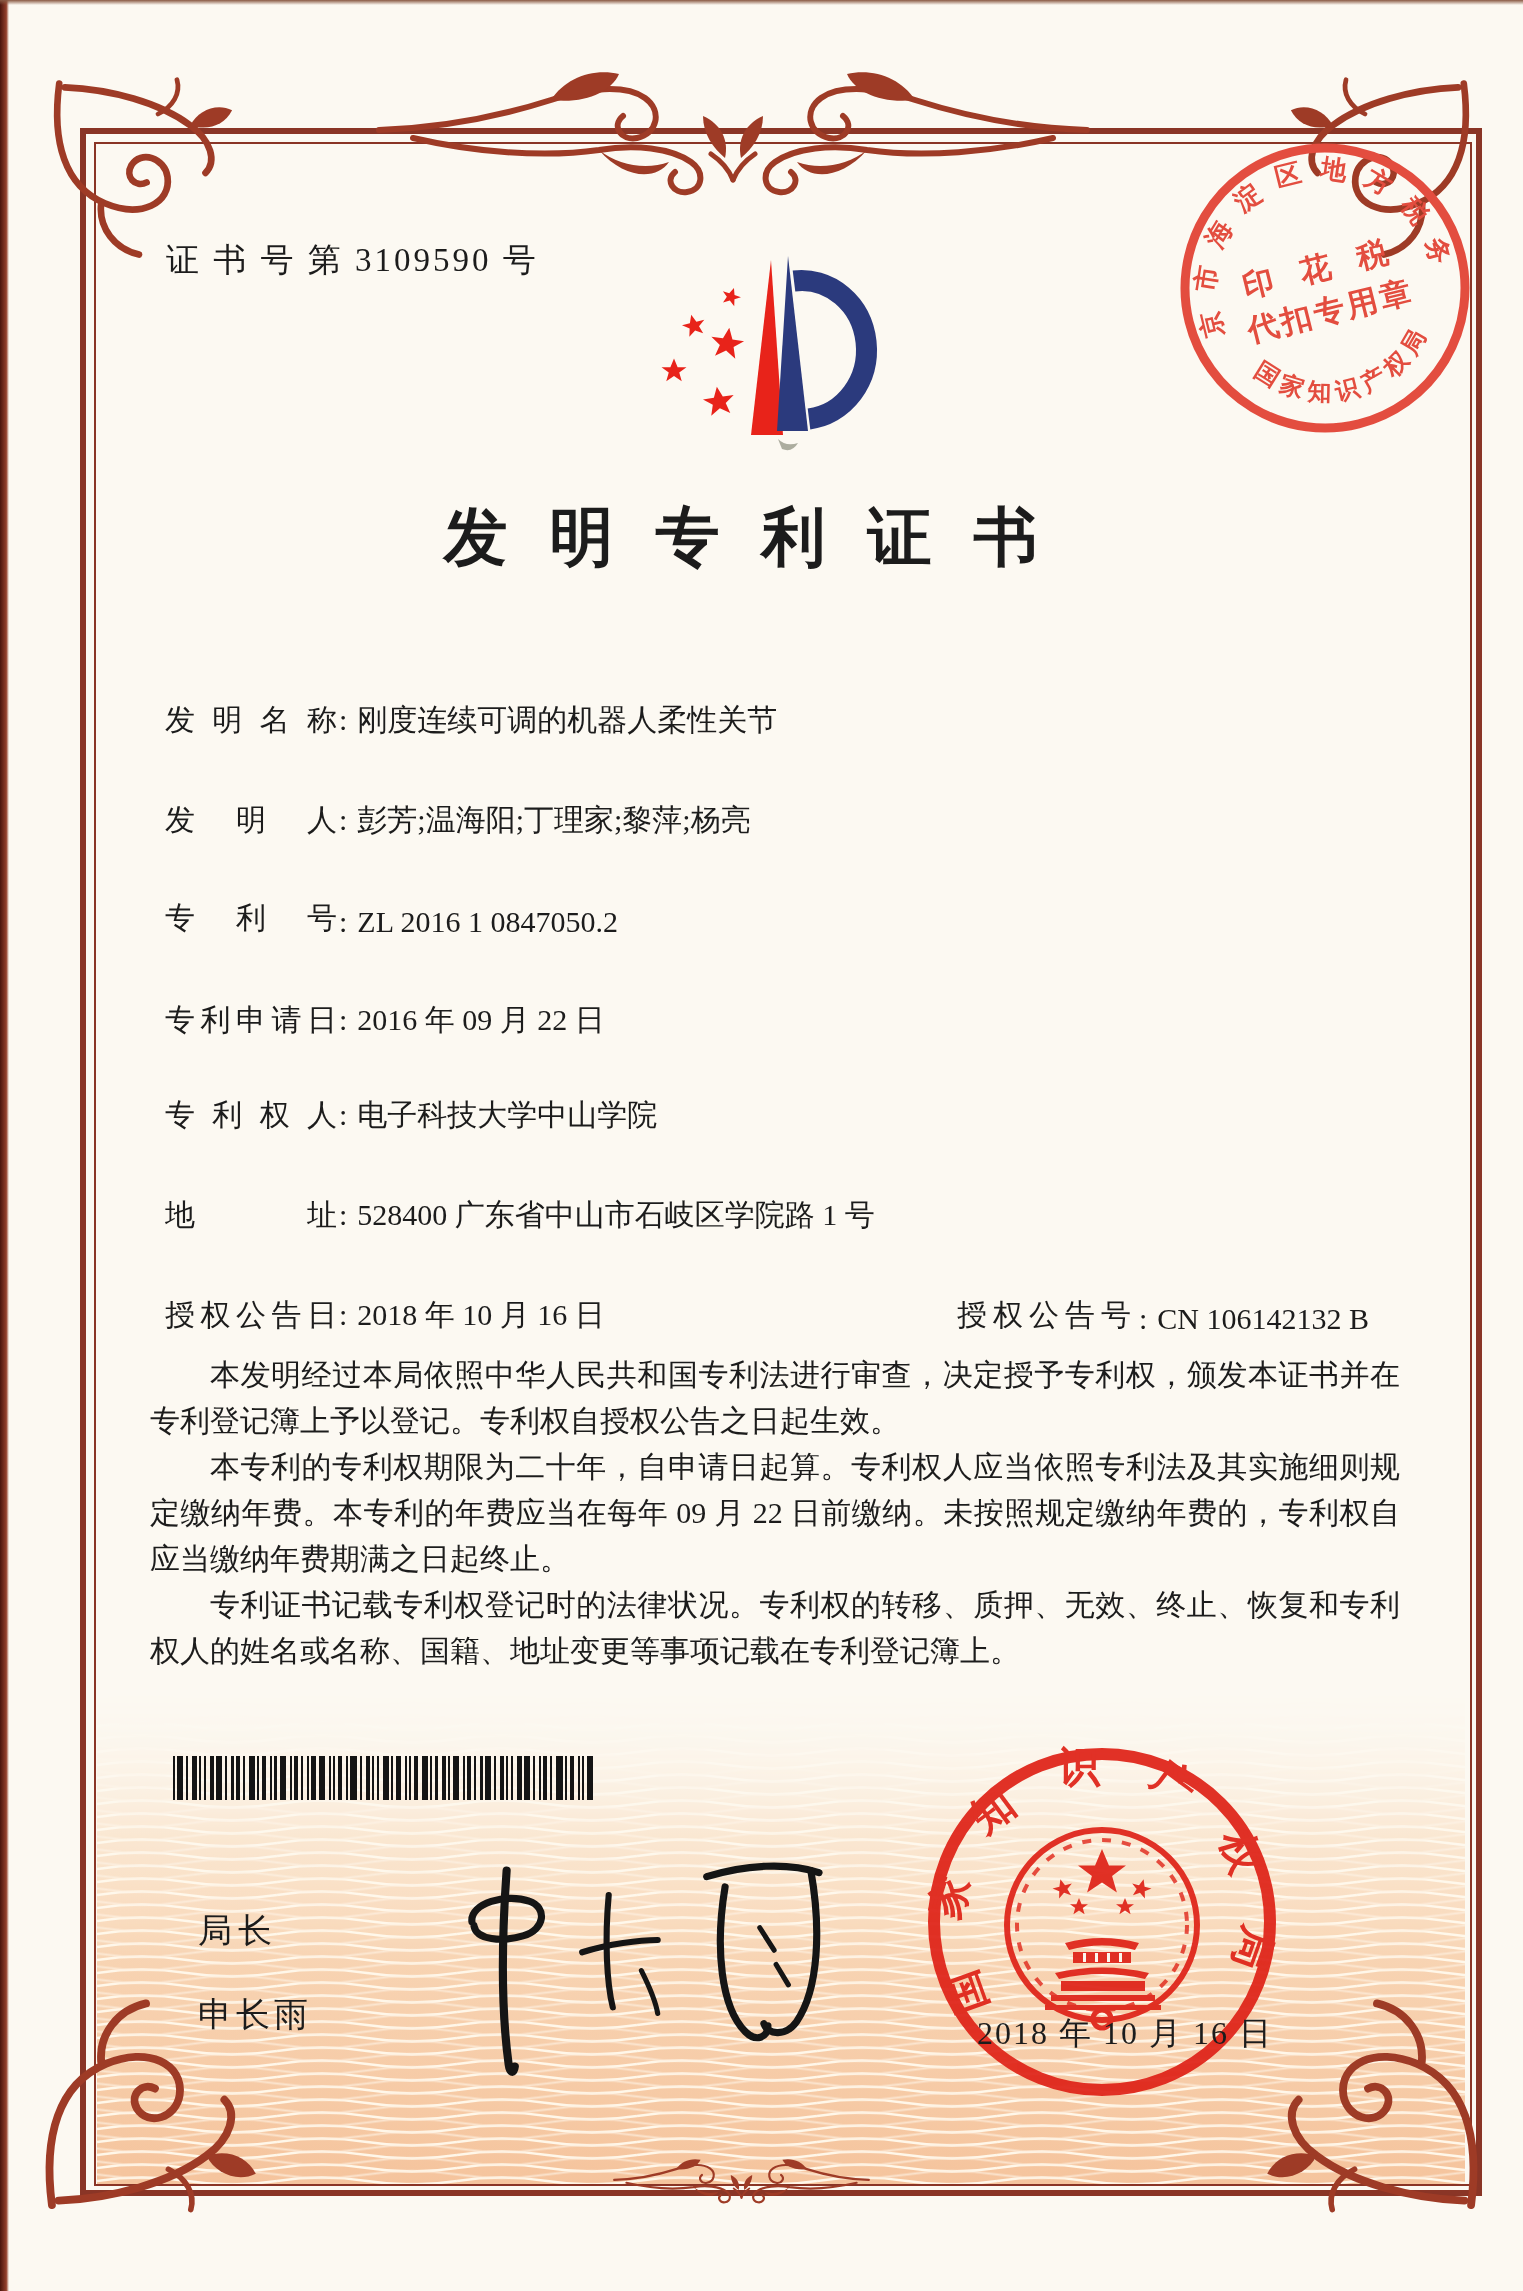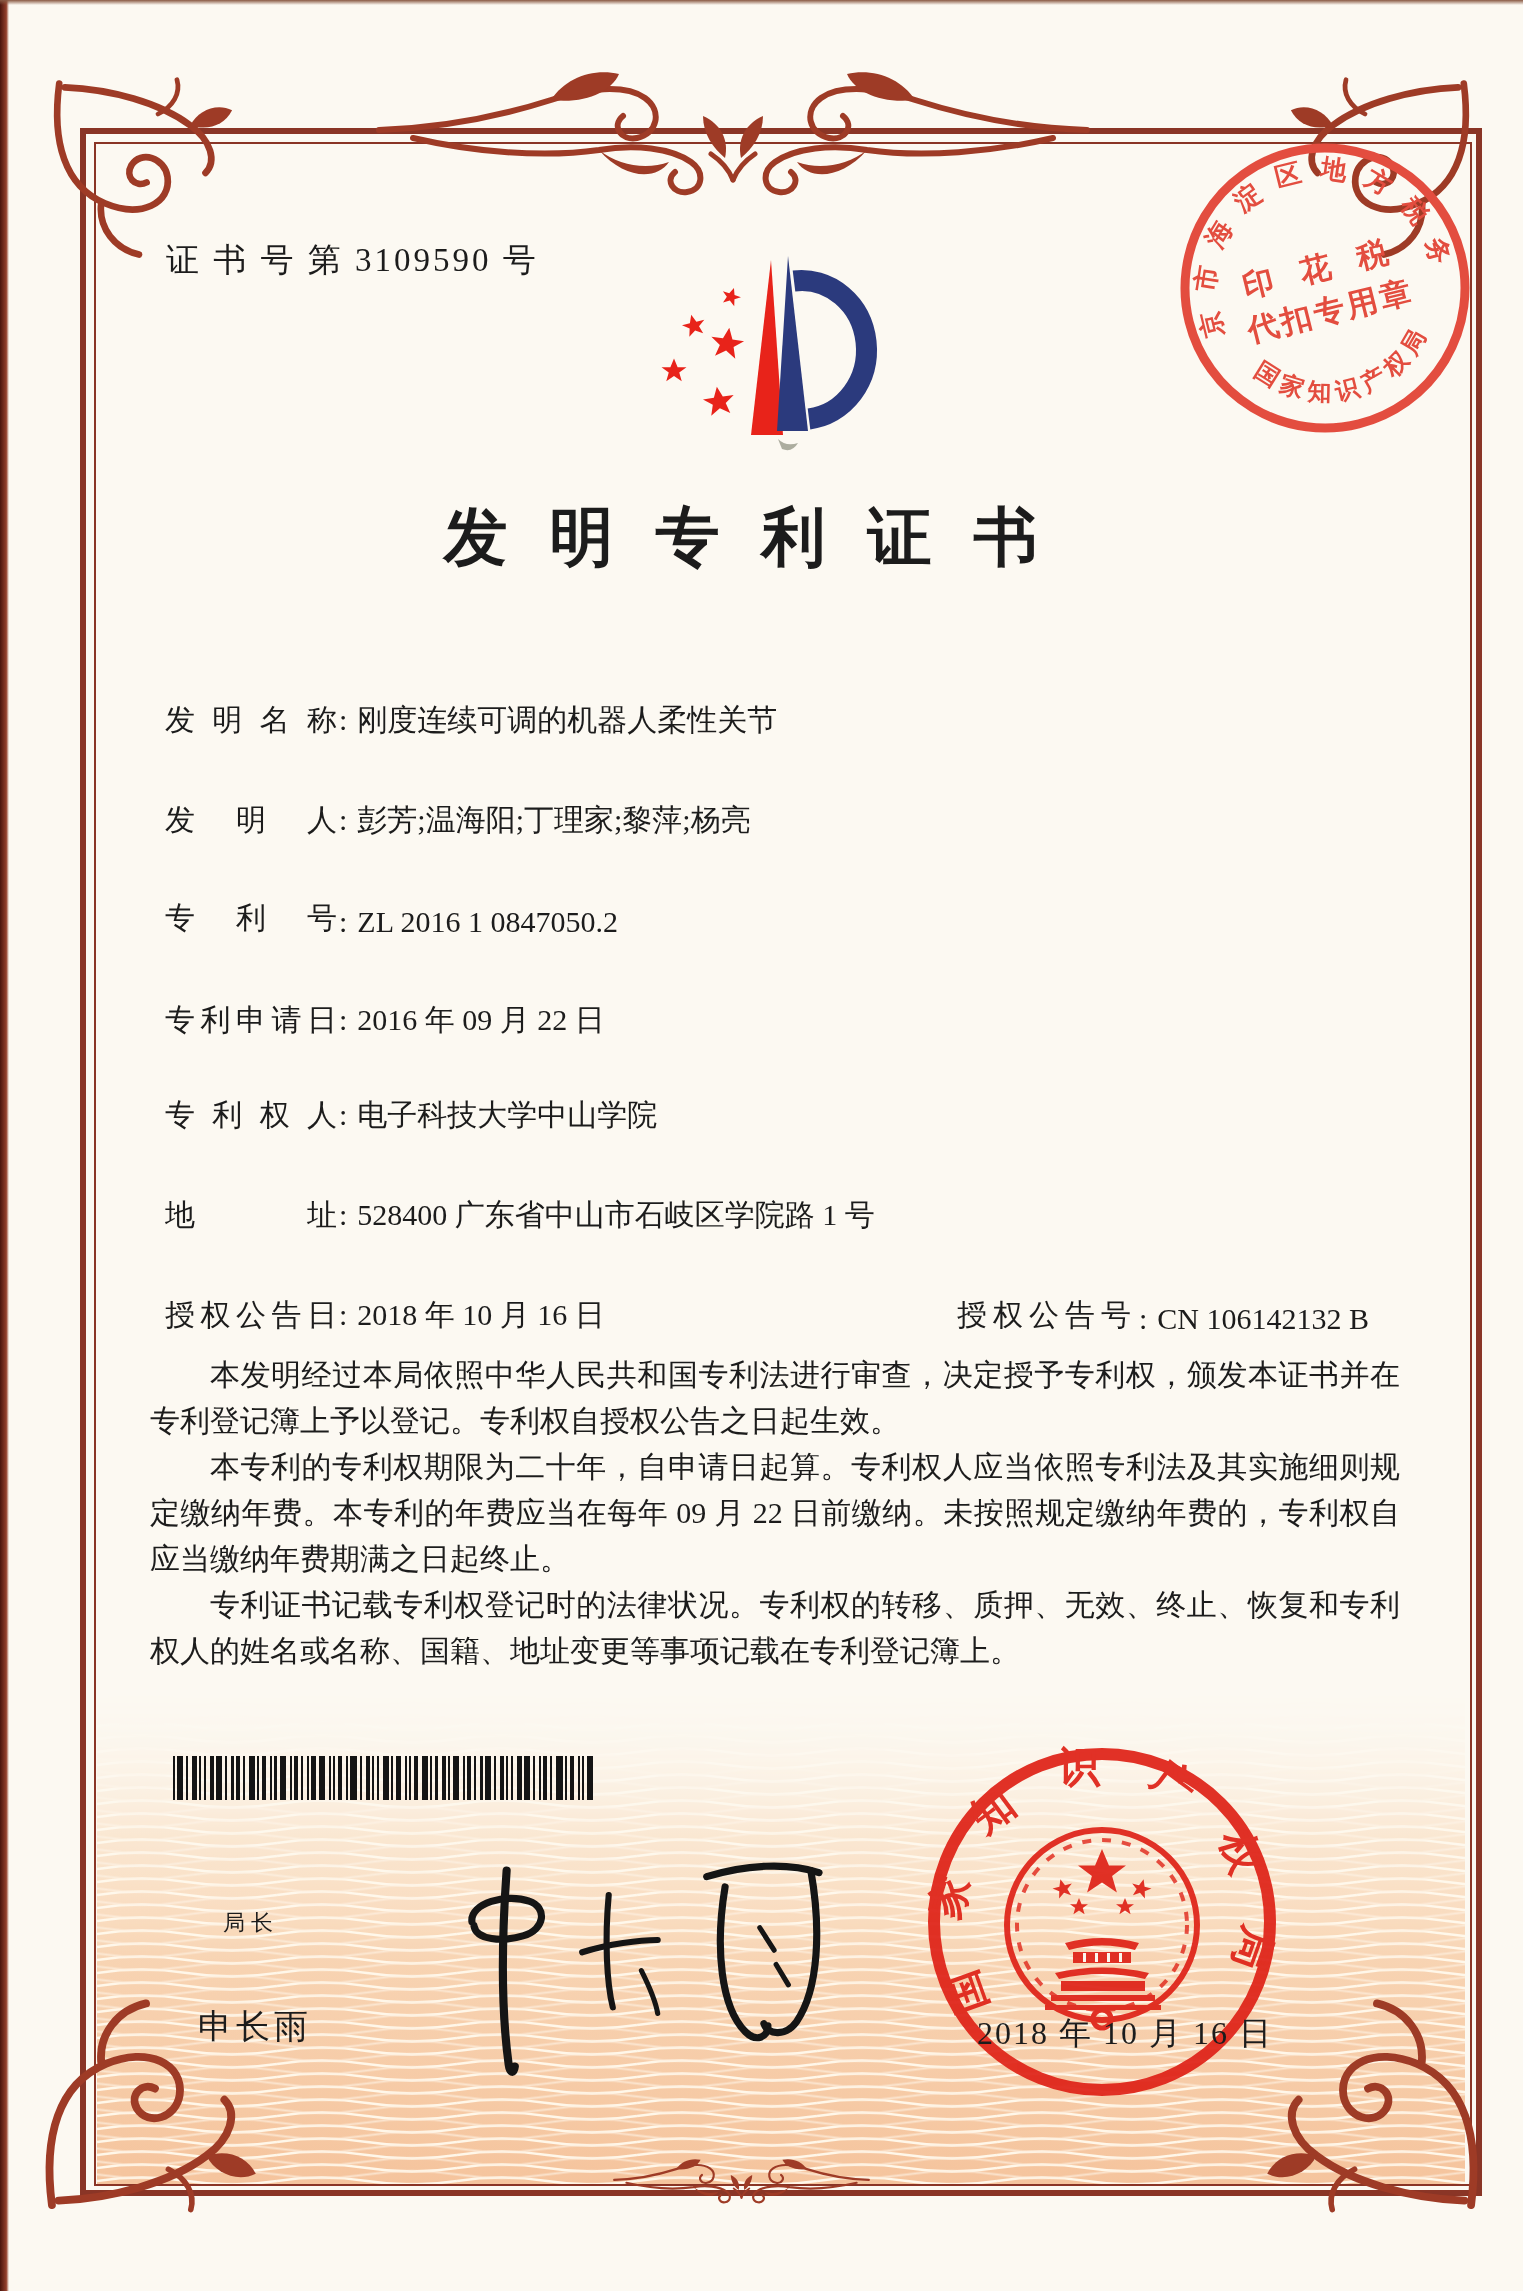--- a/index.html
+++ b/index.html
@@ -28,22 +28,22 @@
   .frow{position:absolute;left:165px;font-size:30px;white-space:nowrap;z-index:4;}
   .flabel{display:inline-block;width:172px;text-align:justify;text-align-last:justify;vertical-align:bottom;}
   .fcolon{display:inline-block;margin:0 10px 0 2px;}
   .grant-right{position:absolute;left:792px;top:0;}
   .grant-right .flabel{width:auto;letter-spacing:6px;text-align-last:auto;}
   .body-text{position:absolute;left:150px;top:1352px;width:1250px;font-size:30px;
     line-height:46px;text-align:justify;z-index:4;}
   .body-text p{margin:0;text-indent:2em;}
   .barcode{position:absolute;left:173px;top:1756px;height:44px;display:flex;align-items:stretch;z-index:5;}
   .barcode .bar{background:#141414;height:100%;}
-  .director-title{position:absolute;left:198px;top:1908px;font-size:22px;letter-spacing:6px;z-index:5;margin-left:25px;}
-  .director-name{position:absolute;left:198px;top:1992px;font-size:34px;letter-spacing:4px;z-index:5;margin-top:12px;}
+  .director-title{position:absolute;left:198px;top:1908px;font-size:34px;letter-spacing:6px;z-index:5;}
+  .director-name{position:absolute;left:198px;top:1992px;font-size:34px;letter-spacing:4px;z-index:5;}
   .signature{position:absolute;left:408px;top:1842px;width:430px;height:245px;z-index:5;}
   .seal{position:absolute;left:915px;top:1735px;width:380px;height:380px;z-index:5;}
   .seal-date{position:absolute;left:945px;top:2012px;width:360px;text-align:center;
     font-size:32px;letter-spacing:2px;z-index:6;}
   .tax-stamp{position:absolute;left:1160px;top:126px;width:336px;height:336px;z-index:5;}
   .logo{position:absolute;left:620px;top:233px;width:300px;height:240px;z-index:4;}
   .footer{position:absolute;left:465px;top:2128px;width:500px;text-align:center;
     font-size:27px;z-index:5;}
   svg text{font-family:"Liberation Serif","DejaVu Serif",serif;}
 </style>

